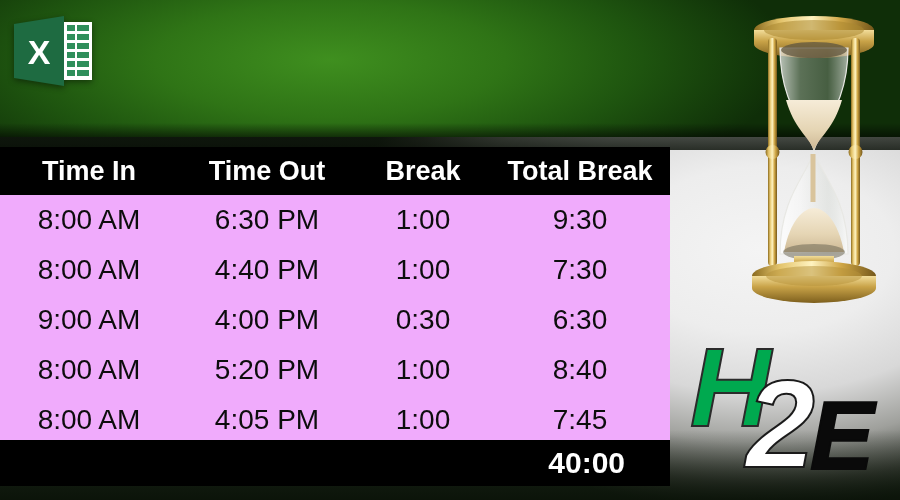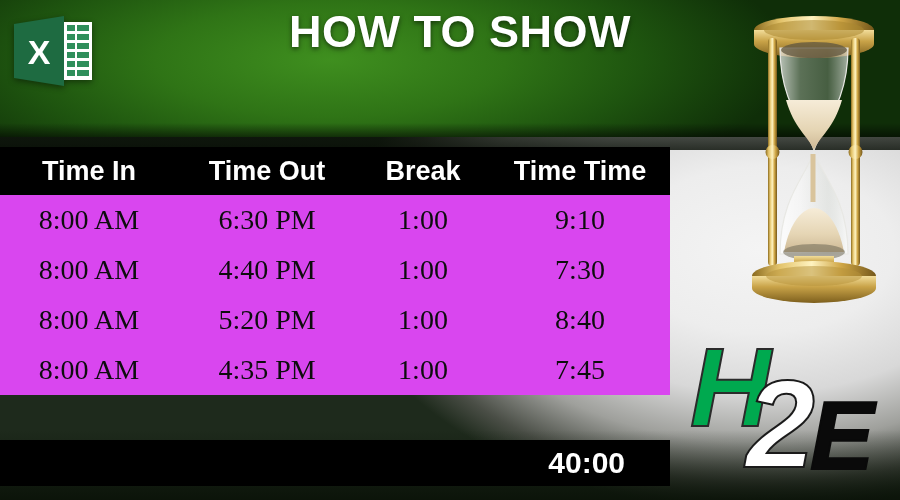--- a/index.html
+++ b/index.html
@@ -81,21 +81,21 @@
   
   #table-wrap {
     position:absolute; left:0; top:147px; width:670px; z-index:7;
   }
   table { border-collapse:collapse; width:670px; table-layout:fixed; }
   thead tr { background:#000000; }
   thead th {
     color:#ffffff; font-size:27px; font-weight:bold;
     height:48px; text-align:center; padding:0;
   }
-  tbody tr { background:#d946ef; height:50px;font-family:Liberation Serif, serif; }
+  tbody tr { background:#f0abfc; height:50px; }
   tbody td {
     color:#0d0d0d; font-size:28px; font-weight:normal;
     text-align:center; padding:0; height:50px;
   }
   col.c-in    { width:178px; }
   col.c-out   { width:178px; }
   col.c-brk   { width:134px; }
   col.c-tot   { width:180px; }
 
   #total-bar {
@@ -125,21 +125,20 @@
     <rect x="55" y="29" width="22" height="6"></rect>
     <rect x="55" y="38" width="22" height="6"></rect>
     <rect x="55" y="47" width="22" height="6"></rect>
     <rect x="55" y="56" width="22" height="6"></rect>
   </g>
   <rect x="63" y="9" width="2" height="56" fill="#ffffff"></rect>
   <text x="27" y="50" font-family="Liberation Sans, sans-serif" font-size="34" font-weight="bold" fill="#ffffff" text-anchor="middle">X</text>
 </svg>
 
 <div id="title-wrap">
-  <div id="title-line1">HOW TO SHOW</div>
 </div>
 
 <svg id="hourglass" viewBox="0 0 136 300">
   <defs>
     <linearGradient id="brass" x1="0" y1="0" x2="1" y2="0">
       <stop offset="0%" stop-color="#8a6a1e"></stop>
       <stop offset="22%" stop-color="#e3c36a"></stop>
       <stop offset="48%" stop-color="#fff3c0"></stop>
       <stop offset="72%" stop-color="#cfa646"></stop>
       <stop offset="100%" stop-color="#74571a"></stop>
@@ -201,45 +200,51 @@
       <col class="c-in">
         <col class="c-out">
         <col class="c-brk">
         <col class="c-tot">
     </colgroup>
     <thead>
       <tr>
         <th>Time In</th>
         <th>Time Out</th>
         <th>Break</th>
-        <th>Time Time</th>
+        <th>Total Break</th>
       </tr>
     </thead>
     <tbody>
       <tr>
         <td>8:00 AM</td>
         <td>6:30 PM</td>
         <td>1:00</td>
-        <td>9:10</td>
+        <td>9:30</td>
       </tr>
       <tr>
         <td>8:00 AM</td>
         <td>4:40 PM</td>
         <td>1:00</td>
         <td>7:30</td>
       </tr>
       <tr>
+        <td>9:00 AM</td>
+        <td>4:00 PM</td>
+        <td>0:30</td>
+        <td>6:30</td>
+      </tr>
+      <tr>
         <td>8:00 AM</td>
         <td>5:20 PM</td>
         <td>1:00</td>
         <td>8:40</td>
       </tr>
       <tr>
         <td>8:00 AM</td>
-        <td>4:35 PM</td>
+        <td>4:05 PM</td>
         <td>1:00</td>
         <td>7:45</td>
       </tr>
     </tbody>
   </table>
 </div>
 
 <div id="total-bar">
   <span id="total-value">40:00</span>
 </div>

